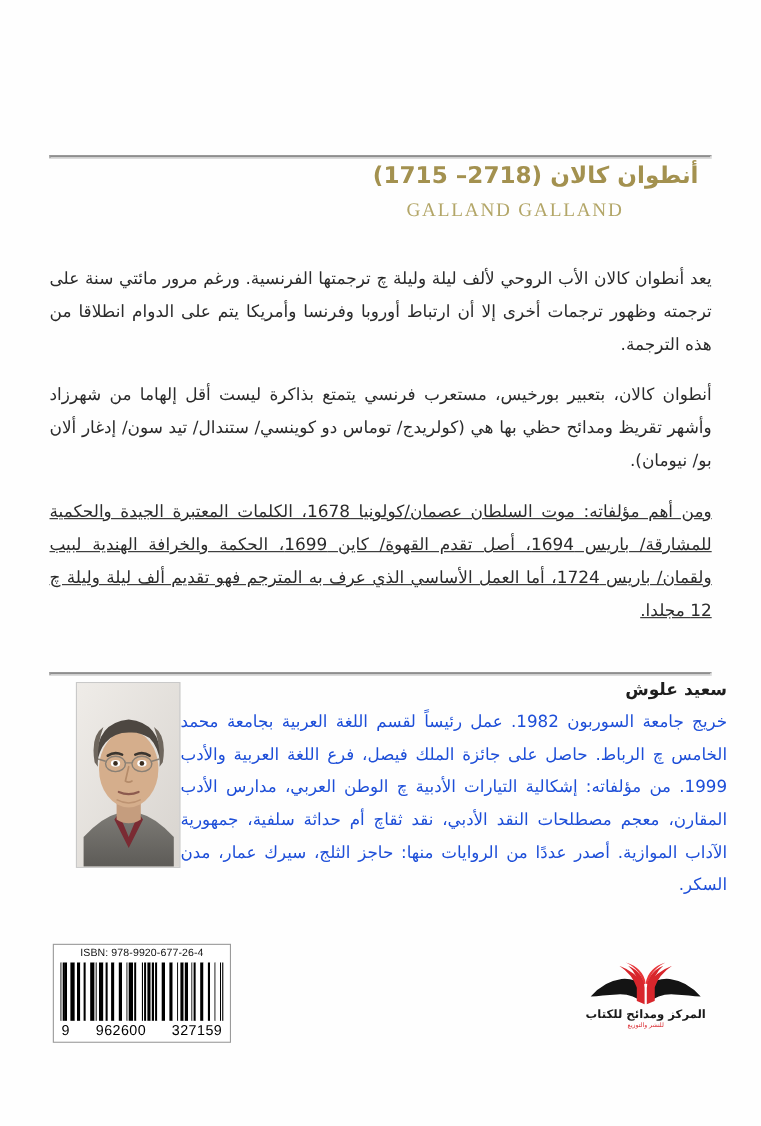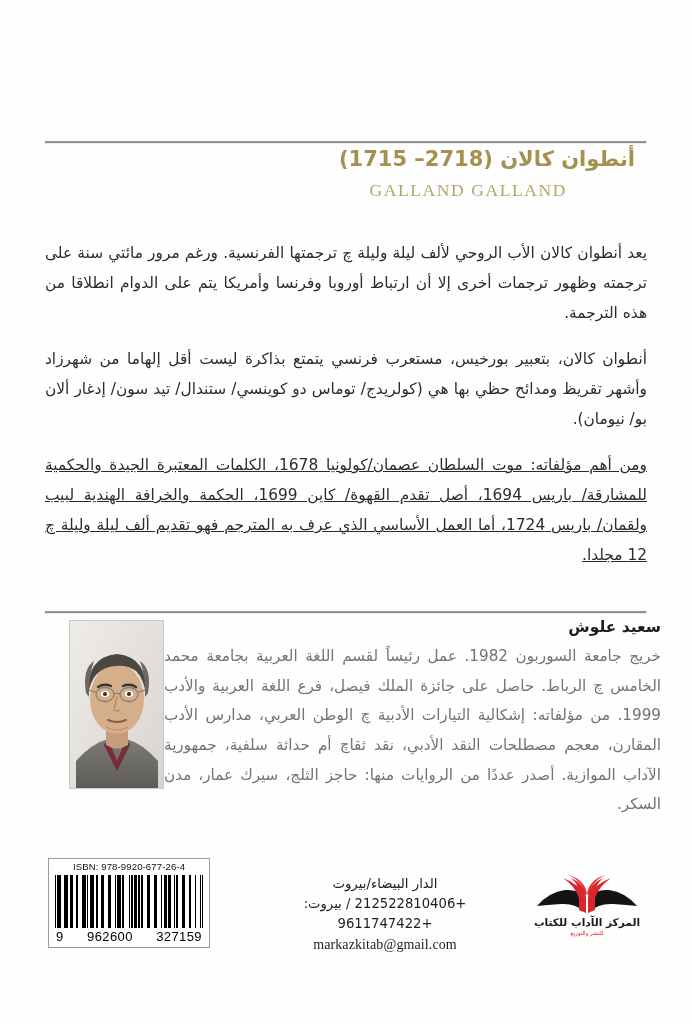--- a/index.html
+++ b/index.html
@@ -108,21 +108,21 @@
     font-weight: bold;
     color: #1e1e1e;
     margin: 0 0 6px 0;
     text-align: right;
     letter-spacing: -0.3px;
   }
   .author-bio {
     margin: 0;
     font-size: 15.2px;
     line-height: 1.95;
-    color: #737373;
+    color: #1d4ed8;
     text-align: justify;
     text-align-last: right;
   }
 
   
   .footer {
     position: absolute;
     left: 45px;
     right: 45px;
     top: 852px;
@@ -363,37 +363,32 @@
           <span style="flex: 1 0 0px; background: rgb(255, 255, 255);"></span>
           <span style="flex: 1 0 0px; background: rgb(0, 0, 0);"></span>
         </div>
       <div class="barcode-digits">
         <span>9</span>
         <span>962600</span>
         <span>327159</span>
       </div>
     </div>
 
-    <div class="contact">
-      <div>الدار البيضاء/بيروت</div>
-      <div class="phones">+212522810406 / بيروت: +9611747422</div>
-      <div class="mail">markazkitab@gmail.com</div>
-    </div>
 
     <div class="logo">
       <svg width="104" height="44" viewBox="0 0 104 44" aria-hidden="true">
 
         <path d="M2 34 Q14 20 30 18 Q42 17 50 24 L50 40 Q40 31 26 32 Q12 33 2 34 Z" fill="#141414"></path>
         <path d="M102 34 Q90 20 74 18 Q62 17 54 24 L54 40 Q64 31 78 32 Q92 33 102 34 Z" fill="#141414"></path>
 
         <path d="M50 24 Q44 12 28 6 Q40 14 44 26 L44 38 Q48 33 50 40 Z" fill="#d8262c"></path>
         <path d="M54 24 Q60 12 76 6 Q64 14 60 26 L60 38 Q56 33 54 40 Z" fill="#d8262c"></path>
         <path d="M50 23 Q48 10 34 3 Q50 8 52 22 Z" fill="#e8363a"></path>
         <path d="M54 23 Q56 10 70 3 Q54 8 52 22 Z" fill="#e8363a"></path>
         <path d="M44 26 Q46 14 36 6 Q50 12 51 26 L51 41 L44 38 Z" fill="#d8262c"></path>
         <path d="M60 26 Q58 14 68 6 Q54 12 53 26 L53 41 L60 38 Z" fill="#d8262c"></path>
       </svg>
-      <div class="logo-name">المركز الآداب للكتاب</div>
+      <div class="logo-name">المركز ومدائح للكتاب</div>
       <div class="logo-sub">للنشر والتوزيع</div>
     </div>
 
   </div>
 </div>
 
 </body></html>

